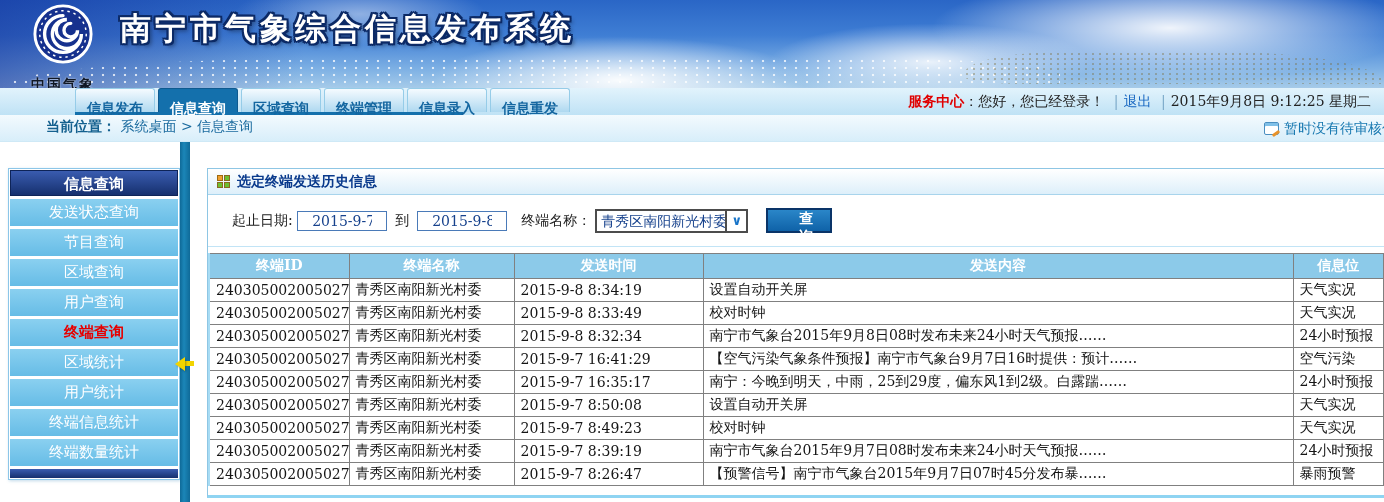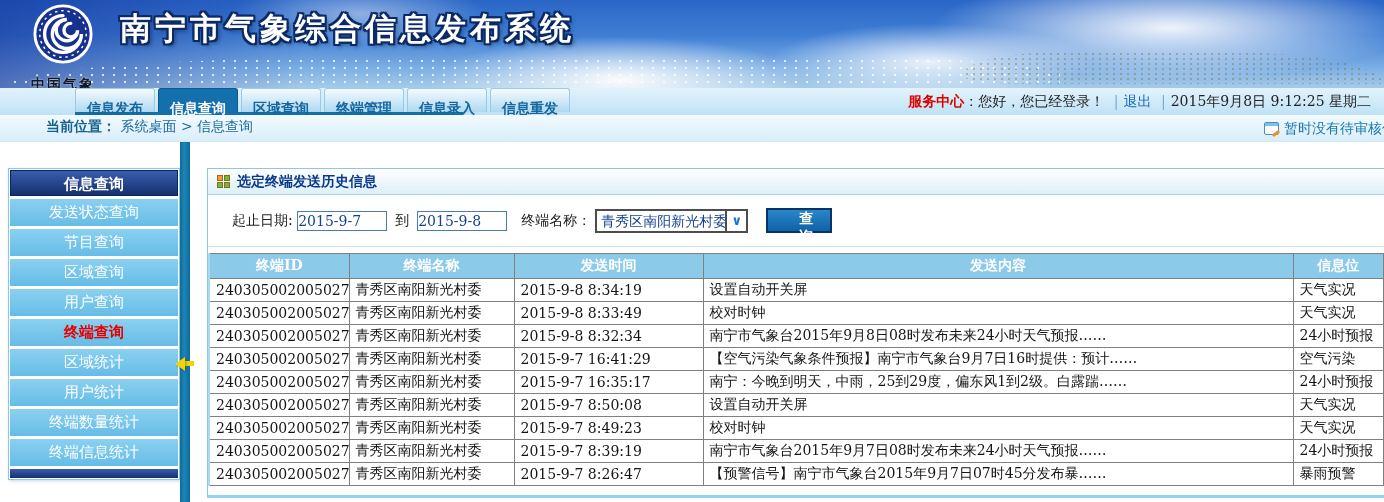--- a/index.html
+++ b/index.html
@@ -92,21 +92,21 @@
   .grid-icon i { position:absolute; width:6px; height:6px; border:1px solid #8a6a20; background:#6cc030; }
   .grid-icon i:nth-child(1){ left:0; top:0; background:#f0a030; border-color:#a06a10; }
   .grid-icon i:nth-child(2){ right:0; top:0; }
   .grid-icon i:nth-child(3){ left:0; bottom:0; }
   .grid-icon i:nth-child(4){ right:0; bottom:0; }
   .panel-title { margin-left:7px; font-size:14px; font-weight:bold; color:#0a3a8c; }
 
   .form-row { height:52px; display:flex; align-items:center; padding-left:24px;
     font-family:"DejaVu Serif","Liberation Serif",serif; font-size:14px; color:#222;
     border-bottom:1px solid #c2e4f6; }
-  .date-input { width:90px; height:20px; border:1px solid #4a7ab8; padding:0 0; color:#16418c;
+  .date-input { width:90px; height:20px; border:1px solid #4a7ab8; padding:0 14px; color:#16418c;
     font-family:"DejaVu Serif","Liberation Serif",serif; font-size:14px; }
   .lbl-to { margin:0 8px; }
   .lbl-term { margin-left:14px; margin-right:4px; }
   .select { display:inline-flex; align-items:stretch; height:24px; border:2px solid #4c4c4c; background:#fff; cursor:pointer; }
   .select .val { width:128px; padding:2px 4px 0; color:#16418c; font-size:14px; white-space:nowrap; overflow:hidden; }
   .select .arrowbox { width:21px; border-left:2px solid #4c4c4c; display:flex; align-items:center;
     justify-content:center; color:#1874c8; font-size:13px; font-weight:bold; }
   .qbtn { margin-left:18px; width:66px; height:25px; background:linear-gradient(180deg,#2a86c8,#0f62a8);
     border:2px solid #0a3468; color:#fff; font-weight:bold; font-size:14px; letter-spacing:6px;
     padding-left:20px; cursor:pointer; font-family:"DejaVu Sans","Liberation Sans",sans-serif; }
@@ -166,22 +166,22 @@
 <div class="sidebar">
   <div class="side-head">信息查询</div>
   <div id="side-items">
       <div class="side-item">发送状态查询</div>
       <div class="side-item">节目查询</div>
       <div class="side-item">区域查询</div>
       <div class="side-item">用户查询</div>
       <div class="side-item active">终端查询</div>
       <div class="side-item">区域统计</div>
       <div class="side-item">用户统计</div>
+      <div class="side-item">终端信息统计</div>
       <div class="side-item">终端数量统计</div>
-      <div class="side-item">终端信息统计</div>
     </div>
   <div class="side-foot"></div>
 </div>
 
 <div class="divider"></div>
 <div class="collapse-tail"></div>
 <div class="collapse-arrow"></div>
 
 <div class="panel">
   <div class="panel-head">

